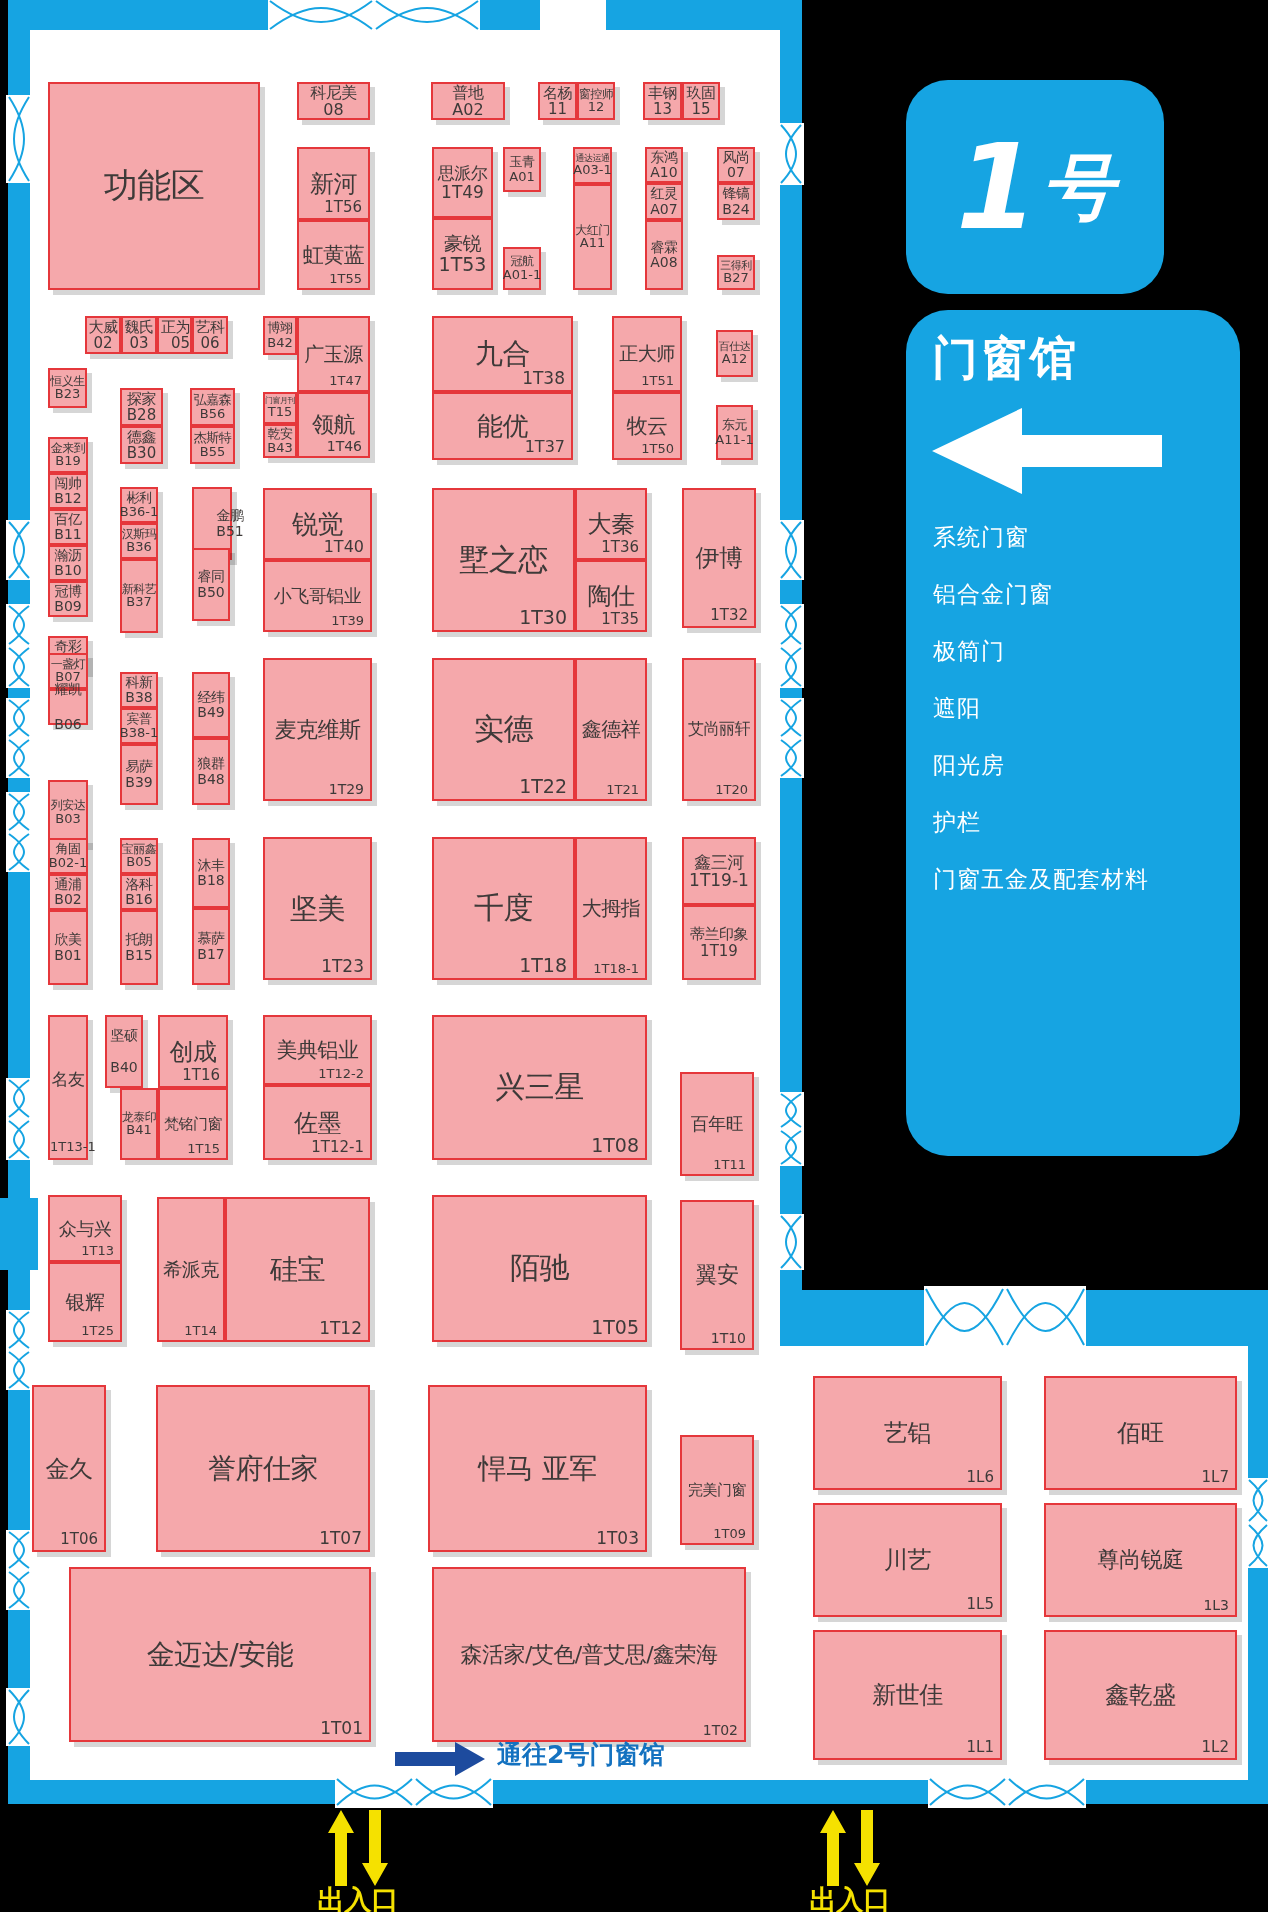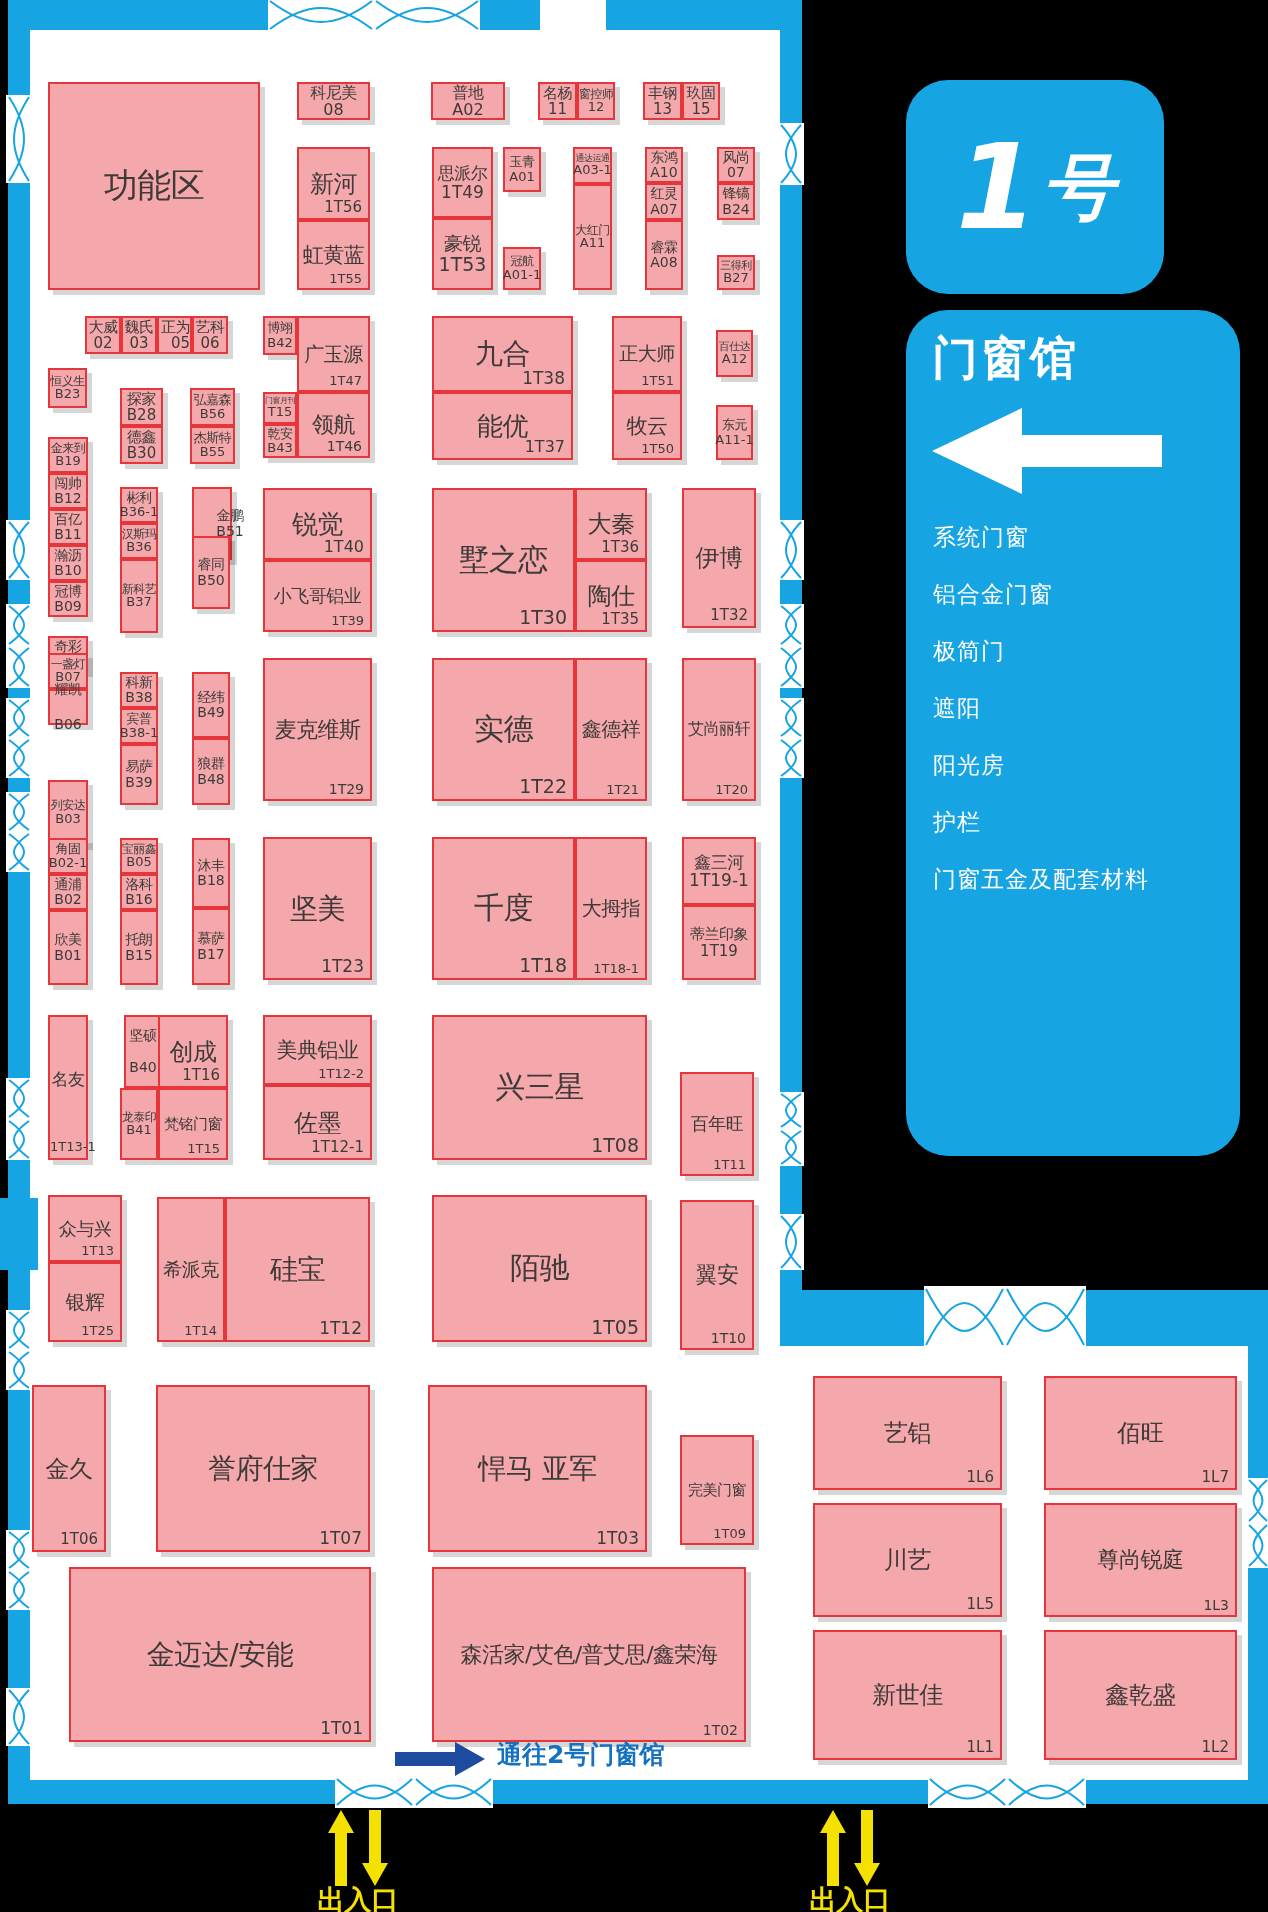--- a/index.html
+++ b/index.html
@@ -448,21 +448,21 @@
       <div class="bc" style="font-size: 13px;">B36</div>
     </div>
     <div class="booth ly-s" style="left: 120px; top: 559px; width: 38px; height: 74px;">
       <div class="bn" style="font-size: 12px;">新科艺</div>
       <div class="bc" style="font-size: 13px;">B37</div>
     </div>
     <div class="booth ly-s" style="left: 192px; top: 487px; width: 38px; height: 73px; padding-left: 36px;">
       <div class="bn" style="font-size: 14px;">金鹏</div>
       <div class="bc" style="font-size: 14px;">B51</div>
     </div>
-    <div class="booth ly-s" style="left: 192px; top: 536px; width: 38px; height: 73px;">
+    <div class="booth ly-s" style="left: 192px; top: 548px; width: 38px; height: 73px;">
       <div class="bn" style="font-size: 14px;">睿同</div>
       <div class="bc" style="font-size: 14px;">B50</div>
     </div>
     <div class="booth ly-c" style="left: 263px; top: 488px; width: 109px; height: 72px;">
       <div class="bn" style="font-size: 26px;">锐觉</div>
       <div class="bc" style="font-size: 16px;">1T40</div>
     </div>
     <div class="booth ly-c" style="left: 263px; top: 560px; width: 109px; height: 72px;">
       <div class="bn" style="font-size: 18px;">小飞哥铝业</div>
       <div class="bc" style="font-size: 13px;">1T39</div>
@@ -572,21 +572,21 @@
       <div class="bc" style="font-size: 17px;">1T19-1</div>
     </div>
     <div class="booth ly-s" style="left: 682px; top: 905px; width: 74px; height: 75px;">
       <div class="bn" style="font-size: 15px;">蒂兰印象</div>
       <div class="bc" style="font-size: 15px;">1T19</div>
     </div>
     <div class="booth ly-cc" style="left: 48px; top: 1015px; width: 40px; height: 145px;">
       <div class="bn" style="font-size: 17px;">名友</div>
       <div class="bc" style="font-size: 13px;">1T13-1</div>
     </div>
-    <div class="booth ly-s" style="left: 124px; top: 1015px; width: 38px; height: 73px; gap: 16px;">
+    <div class="booth ly-s" style="left: 105px; top: 1015px; width: 38px; height: 73px; gap: 16px;">
       <div class="bn" style="font-size: 14px;">坚硕</div>
       <div class="bc" style="font-size: 14px;">B40</div>
     </div>
     <div class="booth ly-c" style="left: 158px; top: 1015px; width: 70px; height: 73px;">
       <div class="bn" style="font-size: 24px;">创成</div>
       <div class="bc" style="font-size: 15px;">1T16</div>
     </div>
     <div class="booth ly-s" style="left: 120px; top: 1088px; width: 38px; height: 72px;">
       <div class="bn" style="font-size: 12px;">龙泰印</div>
       <div class="bc" style="font-size: 13px;">B41</div>

